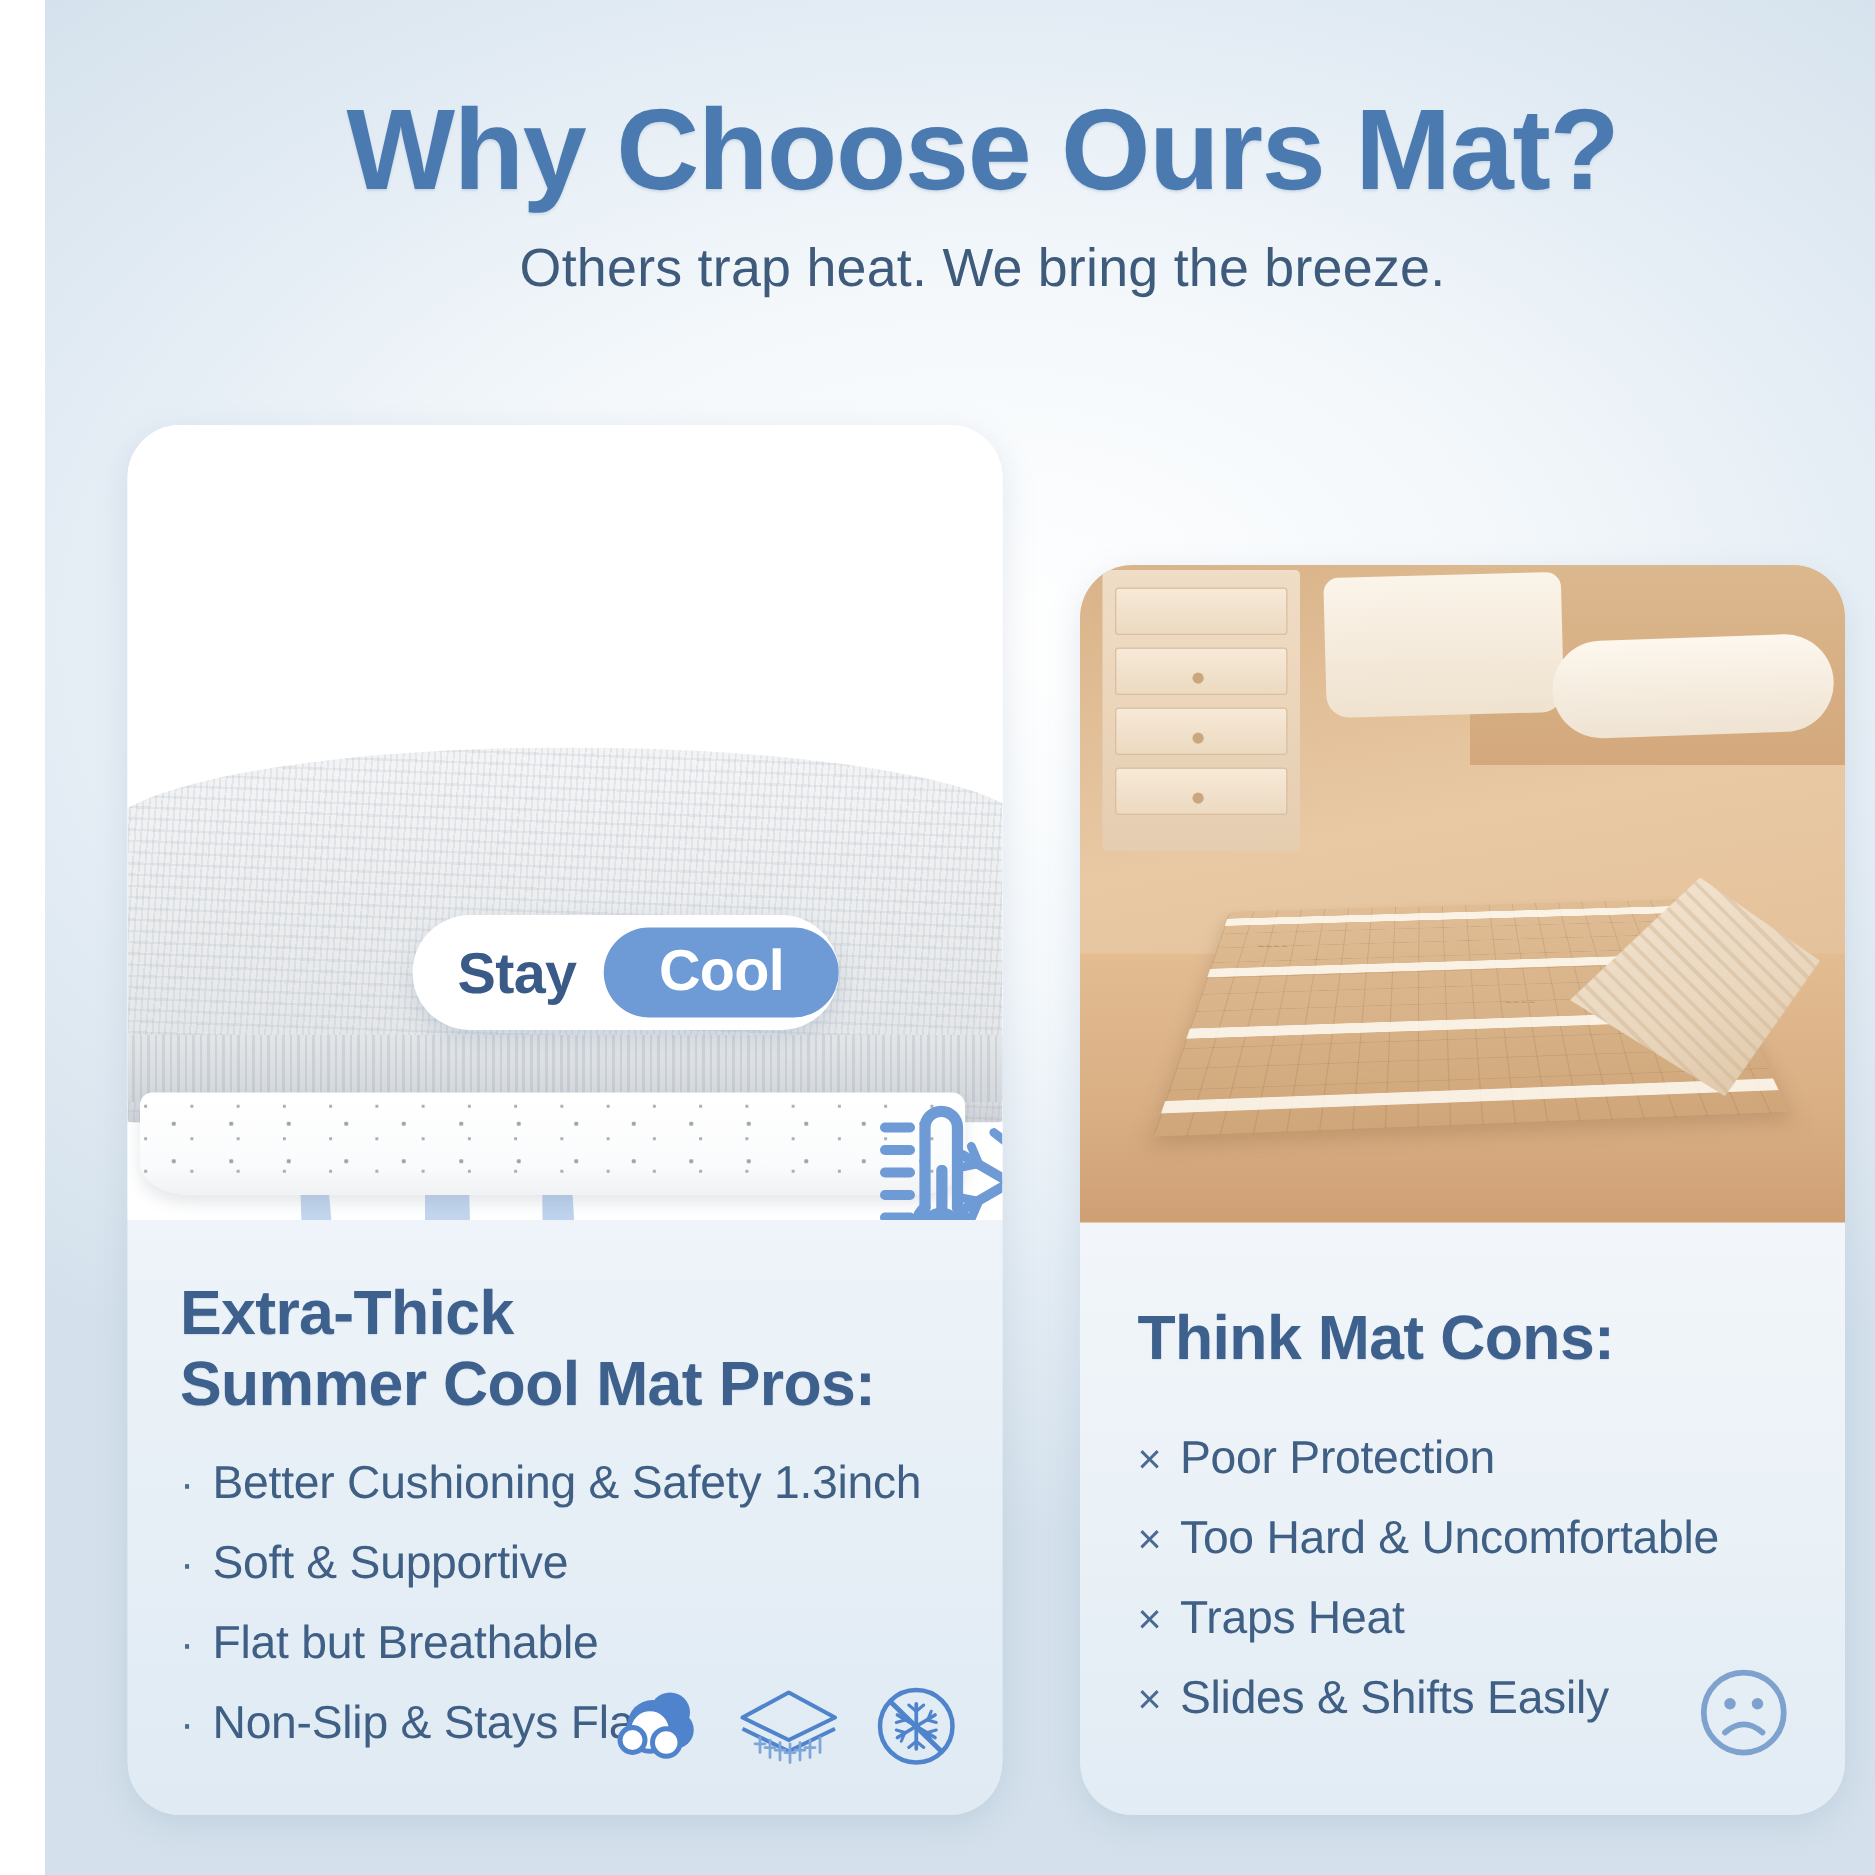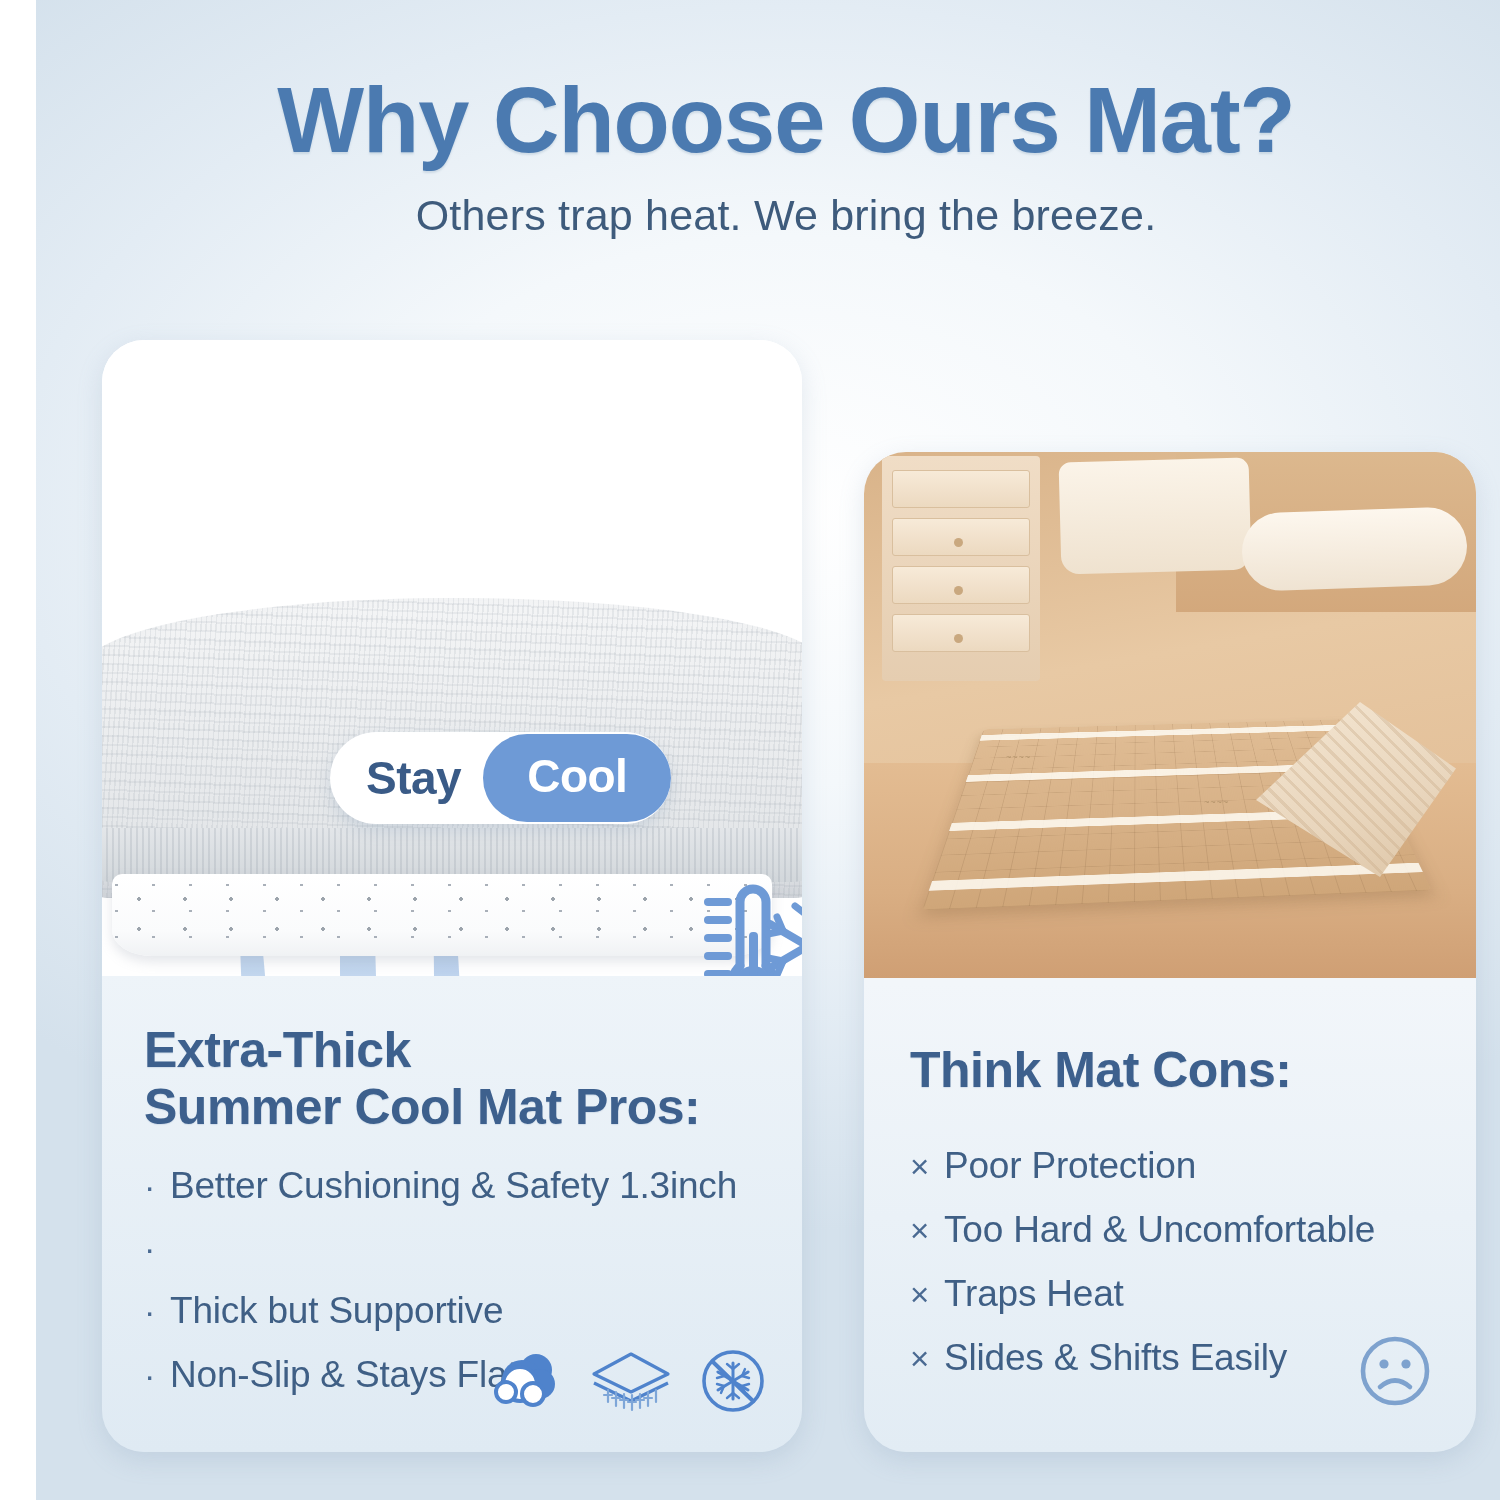--- a/index.html
+++ b/index.html
@@ -164,21 +164,21 @@
   .cool-pill {
     background: #6e9ad6;
     color: #ffffff;
     font-size: 46px;
     font-weight: 800;
     letter-spacing: -0.5px;
     border-radius: 50px;
     padding: 14px 44px 18px 44px;
     margin: -1px 0;
     line-height: 1;
-    height: 88px;
+    height: 72px;
     box-sizing: border-box;
     display: flex;
     align-items: center;
   }
 
   
   .photo-right {
     position: absolute;
     left: 0; top: 0;
     width: 612px;
@@ -430,24 +430,25 @@
         <span>Extra-Thick</span><br>
         <span>Summer Cool Mat Pros:</span>
       </h2>
       <ul class="feature-list">
         <li>
           <span class="bullet-mark">·</span>
           <span>Better Cushioning &amp; Safety 1.3inch</span>
         </li>
         <li>
           <span class="bullet-mark">·</span>
+          <span>Soft &amp; Supportive</span>
         </li>
         <li>
           <span class="bullet-mark">·</span>
-          <span>Thick but Supportive</span>
+          <span>Flat but Breathable</span>
         </li>
         <li>
           <span class="bullet-mark">·</span>
           <span>Non-Slip &amp; Stays Flat</span>
         </li>
       </ul>
     </div>
 
     <div class="icon-row-left">
       <svg width="70" height="62" viewBox="0 0 70 62" xmlns="http://www.w3.org/2000/svg">

